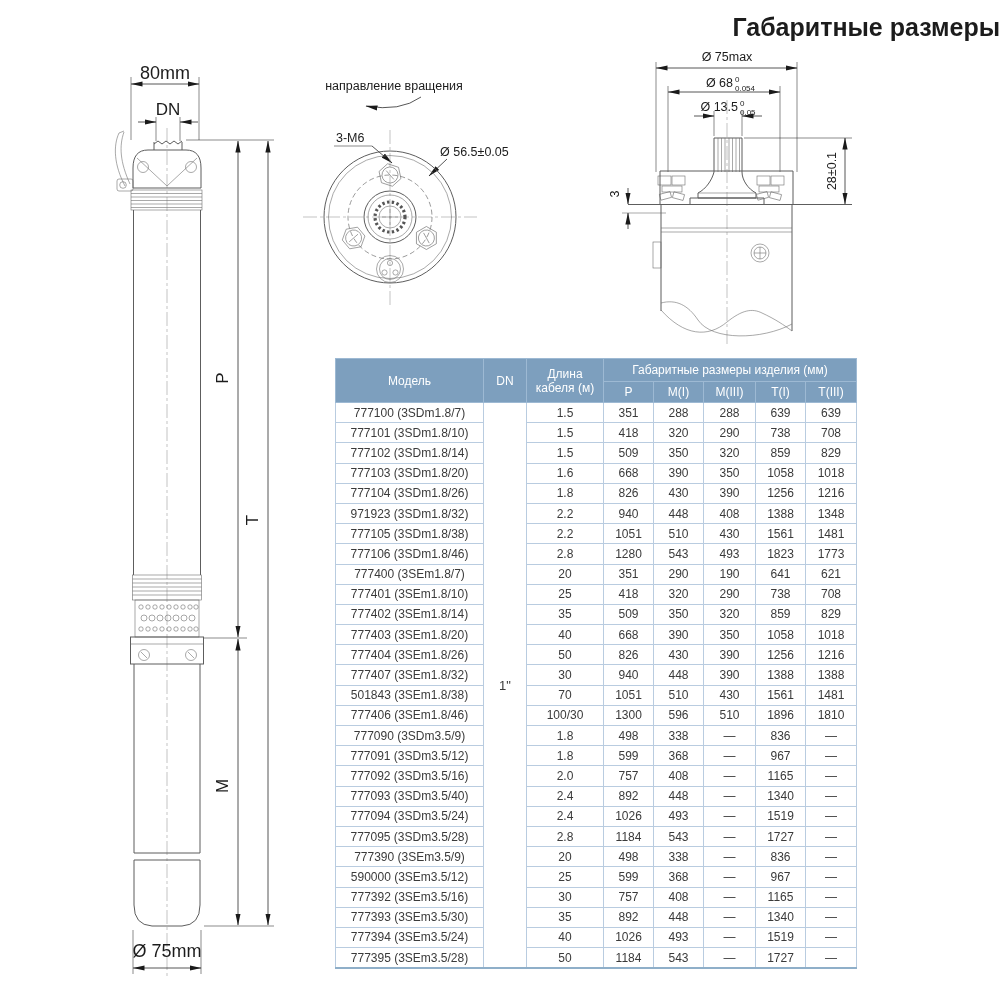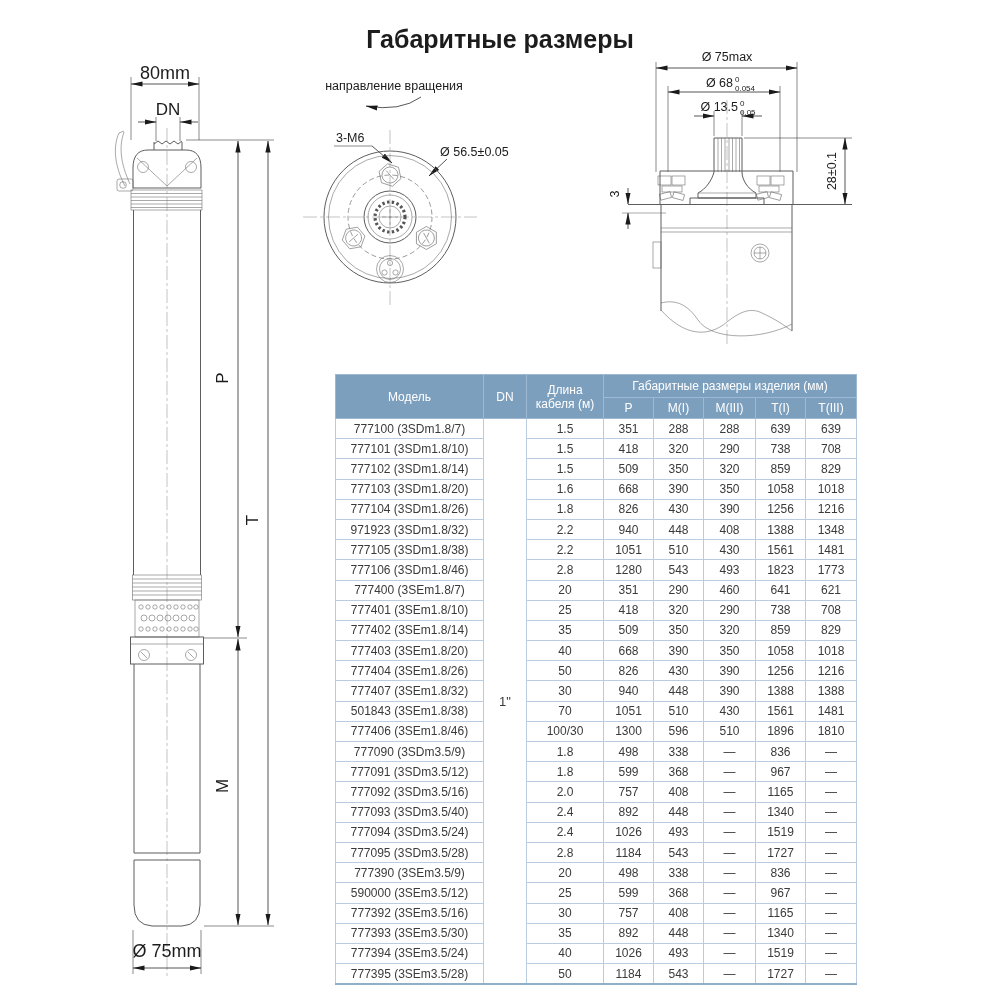--- a/index.html
+++ b/index.html
@@ -1,33 +1,33 @@
 <!DOCTYPE html>
 <html><head>
 <meta charset="utf-8">
 <style>
   html,body{margin:0;padding:0;background:#fff;}
   .canvas{position:relative;width:1000px;height:1000px;background:#fff;overflow:hidden;
           font-family:"Liberation Sans",sans-serif;}
-  .page-title{position:absolute;top:25px;left:0;width:100%;text-align:center;
+  .page-title{position:absolute;top:13px;left:0;width:100%;text-align:right;
               font-size:25px;font-weight:600;color:#1c1c1c;}
   svg{position:absolute;overflow:visible;}
   svg text{font-family:"Liberation Sans",sans-serif;fill:#1c1c1c;}
   .geo{stroke:#5d5d5d;stroke-width:1;fill:none;}
   .geo-thin{stroke:#6e6e6e;stroke-width:.6;fill:none;}
   .dim{stroke:#2b2b2b;stroke-width:.8;fill:none;}
   .ext{stroke:#3c3c3c;stroke-width:.6;fill:none;}
   .cl{stroke:#9a9a9a;stroke-width:.6;fill:none;stroke-dasharray:14 3 3 3;}
   .dash-circle{stroke:#6e6e6e;stroke-width:.7;fill:none;stroke-dasharray:5 3;}
   .t-big{font-size:18px;}
   .t-med{font-size:17px;}
   .t-sm{font-size:12.5px;}
   .t-tol{font-size:8px;}
   
-  .dims-table{position:absolute;left:335px;top:374px;width:521px;border-collapse:collapse;
+  .dims-table{position:absolute;left:335px;top:358px;width:521px;border-collapse:collapse;
               table-layout:fixed;font-size:12px;color:#3a3a3a;}
   .dims-table th{background:#7d9fbe;color:#fff;font-weight:400;font-size:12px;
                  border:1px solid #9db9d3;padding:0;}
   .dims-table thead tr.h1 th{height:22px;}
   .dims-table thead tr.h2 th{height:20px;}
   .dims-table td{border:1px solid #b9cce0;height:19.2px;padding:0;text-align:center;
                  background:#fff;line-height:1;}
   .dims-table{border-bottom:2px solid #8fafc9;}
   .dn-cell{font-size:13px;}
 </style>
@@ -407,21 +407,21 @@
           <td>543</td>
           <td>493</td>
           <td>1823</td>
           <td>1773</td>
         </tr>
         <tr>
           <td>777400 (3SEm1.8/7)</td>
           <td>20</td>
           <td>351</td>
           <td>290</td>
-          <td>460</td>
+          <td>190</td>
           <td>641</td>
           <td>621</td>
         </tr>
         <tr>
           <td>777401 (3SEm1.8/10)</td>
           <td>25</td>
           <td>418</td>
           <td>320</td>
           <td>290</td>
           <td>738</td>

